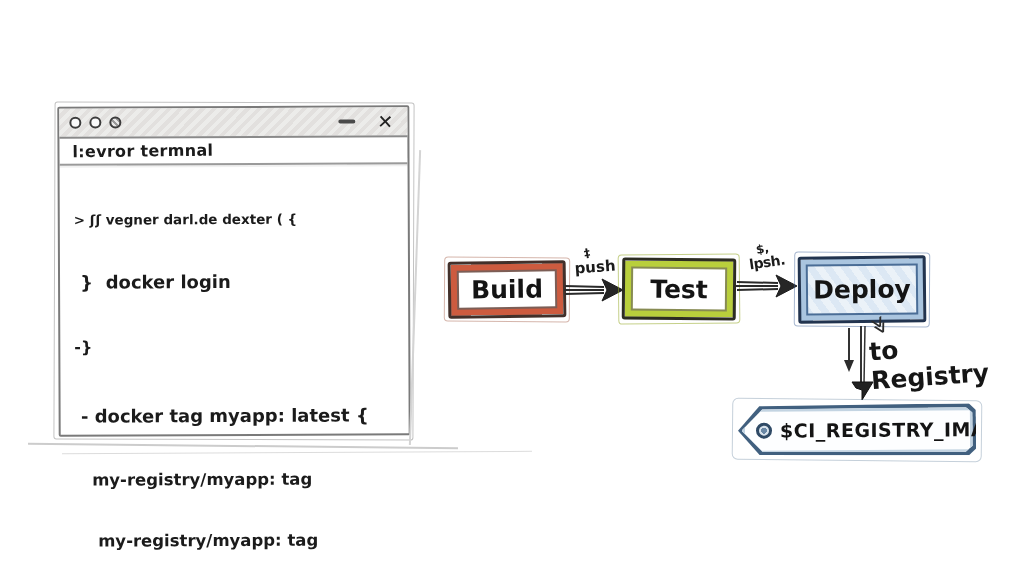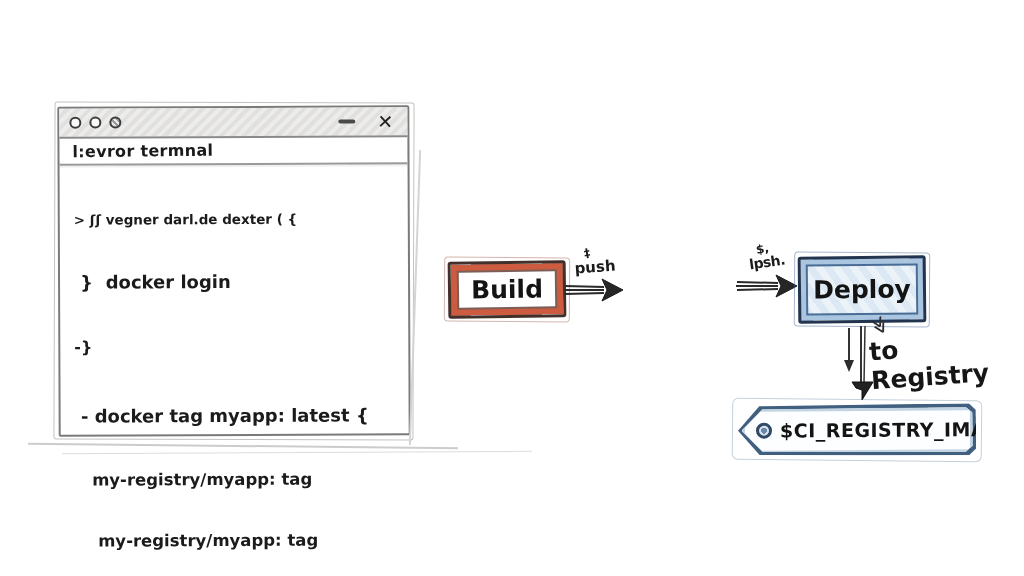--- a/index.html
+++ b/index.html
@@ -119,20 +119,23 @@
     <span class="aglyph">‡</span>
     <span class="alabel">push</span>
     <svg width="60" height="28" viewBox="0 0 60 28">
       <line x1="1" y1="10" x2="40" y2="11" stroke="#2a2a2a" stroke-width="2"></line>
       <line x1="0" y1="14" x2="40" y2="14" stroke="#2a2a2a" stroke-width="2"></line>
       <line x1="1" y1="18" x2="40" y2="17" stroke="#2a2a2a" stroke-width="2"></line>
       <polygon points="38,3 59,14 38,25 43,14" fill="#262626" stroke="#1c1c1c" stroke-width="1"></polygon>
     </svg>
   </div>
 
+  <div class="stage test">
+    <span class="slabel">Test</span>
+  </div>
 
   <div class="harrow a2" style="left:736px; top:246px;">
     <span class="aglyph">$,</span>
     <span class="alabel">lpsh.</span>
     <svg width="62" height="28" viewBox="0 0 62 28">
       <line x1="1" y1="10" x2="42" y2="11" stroke="#2a2a2a" stroke-width="2"></line>
       <line x1="0" y1="14" x2="42" y2="14" stroke="#2a2a2a" stroke-width="2"></line>
       <line x1="1" y1="18" x2="42" y2="17" stroke="#2a2a2a" stroke-width="2"></line>
       <polygon points="40,3 61,14 40,25 45,14" fill="#262626" stroke="#1c1c1c" stroke-width="1"></polygon>
     </svg>

